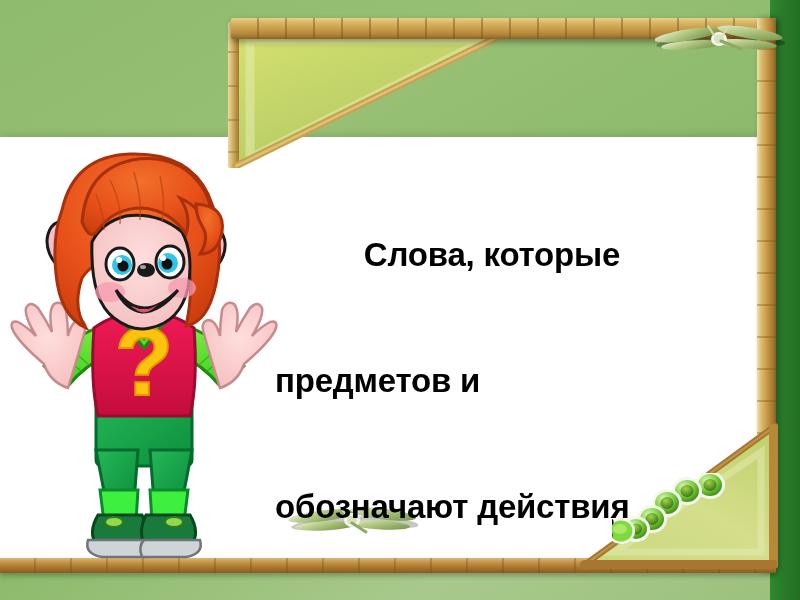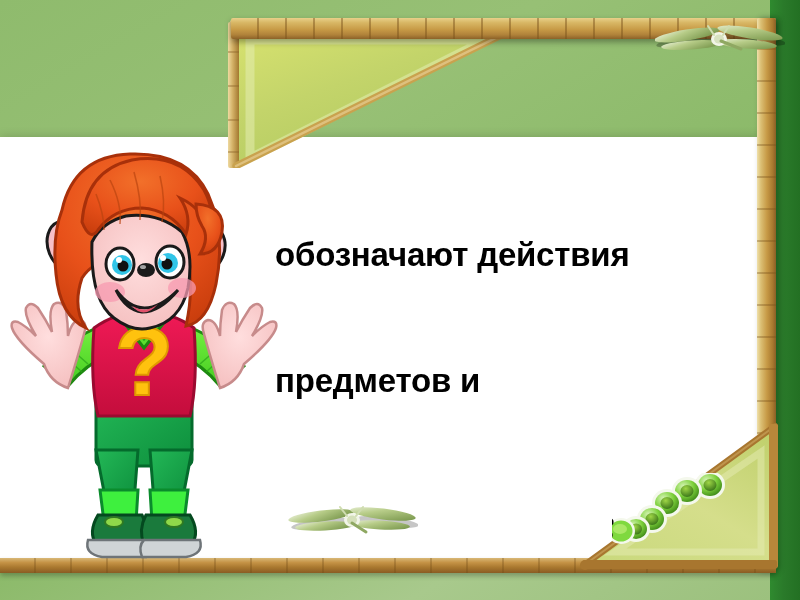--- a/index.html
+++ b/index.html
@@ -419,21 +419,22 @@
 
       <ellipse cx="100" cy="142" rx="15" ry="10" fill="#f79ab0" opacity="0.75"></ellipse>
       <ellipse cx="172" cy="138" rx="14" ry="10" fill="#f79ab0" opacity="0.75"></ellipse>
 
       <path d="M106 140 Q132 176 168 140 Q150 162 132 162 Q116 160 106 140 Z" fill="#fff" stroke="#1a1a1a" stroke-width="3"></path>
       <path d="M122 156 Q134 170 148 154 Q136 164 122 156 Z" fill="#e0506a"></path>
     </svg>
   </div>
 
   <div class="text-block">
+    <div class="l1">     Слова, которые</div>
+    <div>предметов и</div>
     <div>обозначают действия</div>
-    <div>предметов и</div>
     
     
     
     
   </div>
 
 </div>
 
 </body></html>

